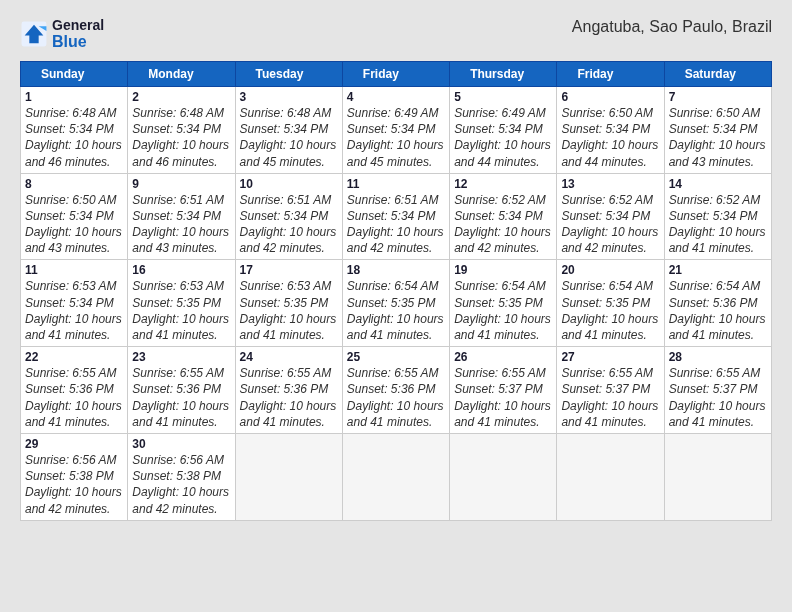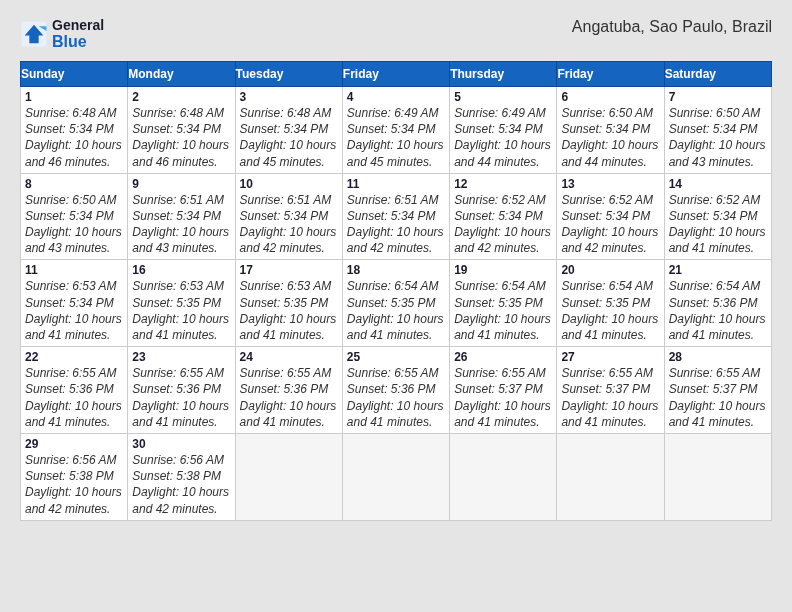--- a/index.html
+++ b/index.html
@@ -54,21 +54,21 @@
     .calendar {
       width: 100%;
       border-collapse: collapse;
       table-layout: fixed;
     }
     .calendar th {
       background: #1565c0;
       color: #fff;
       font-size: 12px;
       font-weight: bold;
-      padding: 5px 0;
+      padding: 5px 20px;
       text-align: left;
       border: 1px solid #0d47a1;
     }
     .calendar td {
       border: 1px solid #ccc;
       vertical-align: top;
       padding: 3px 4px;
       font-size: 9.5px;
       color: #333;
       height: 80px;

